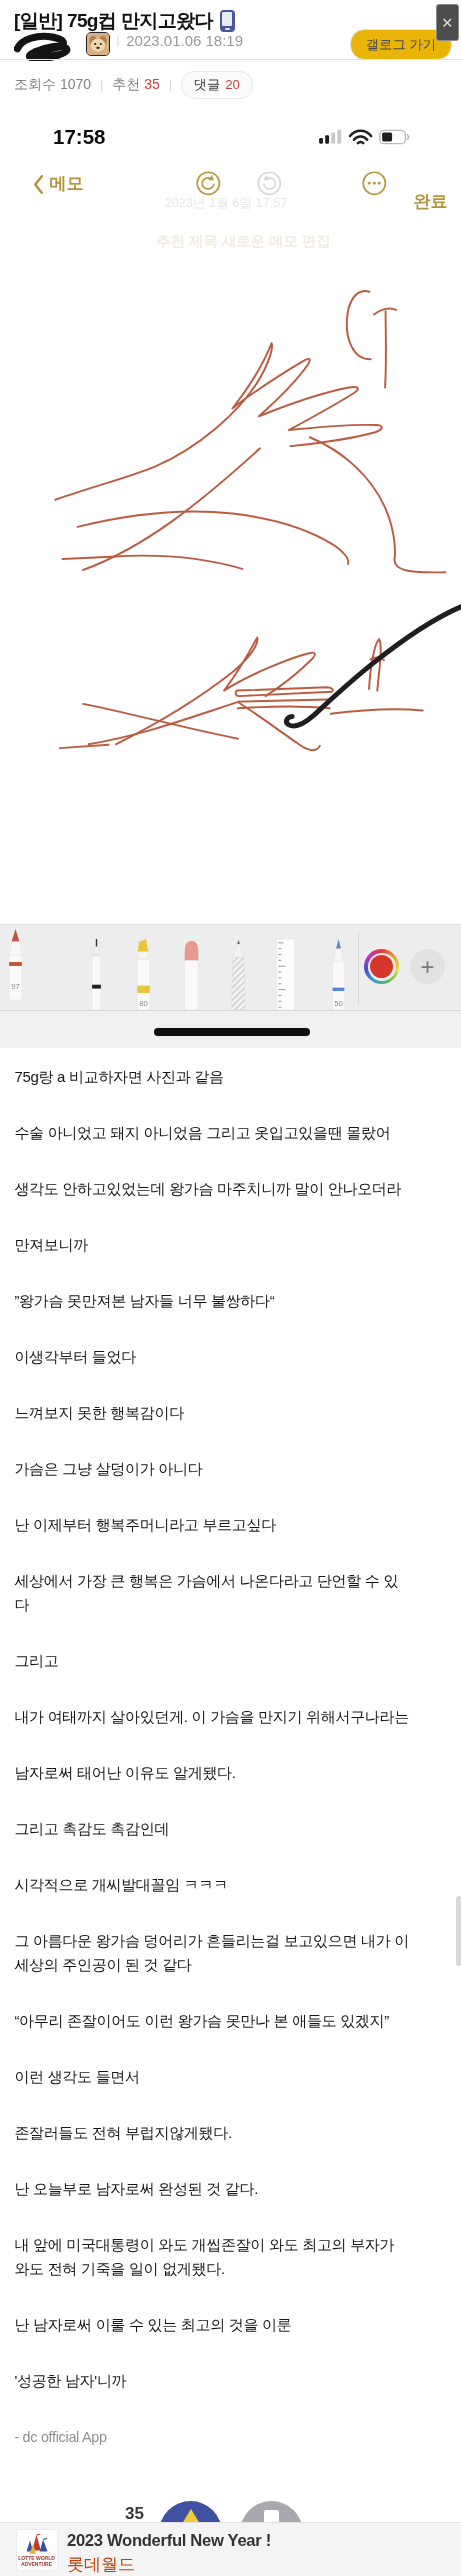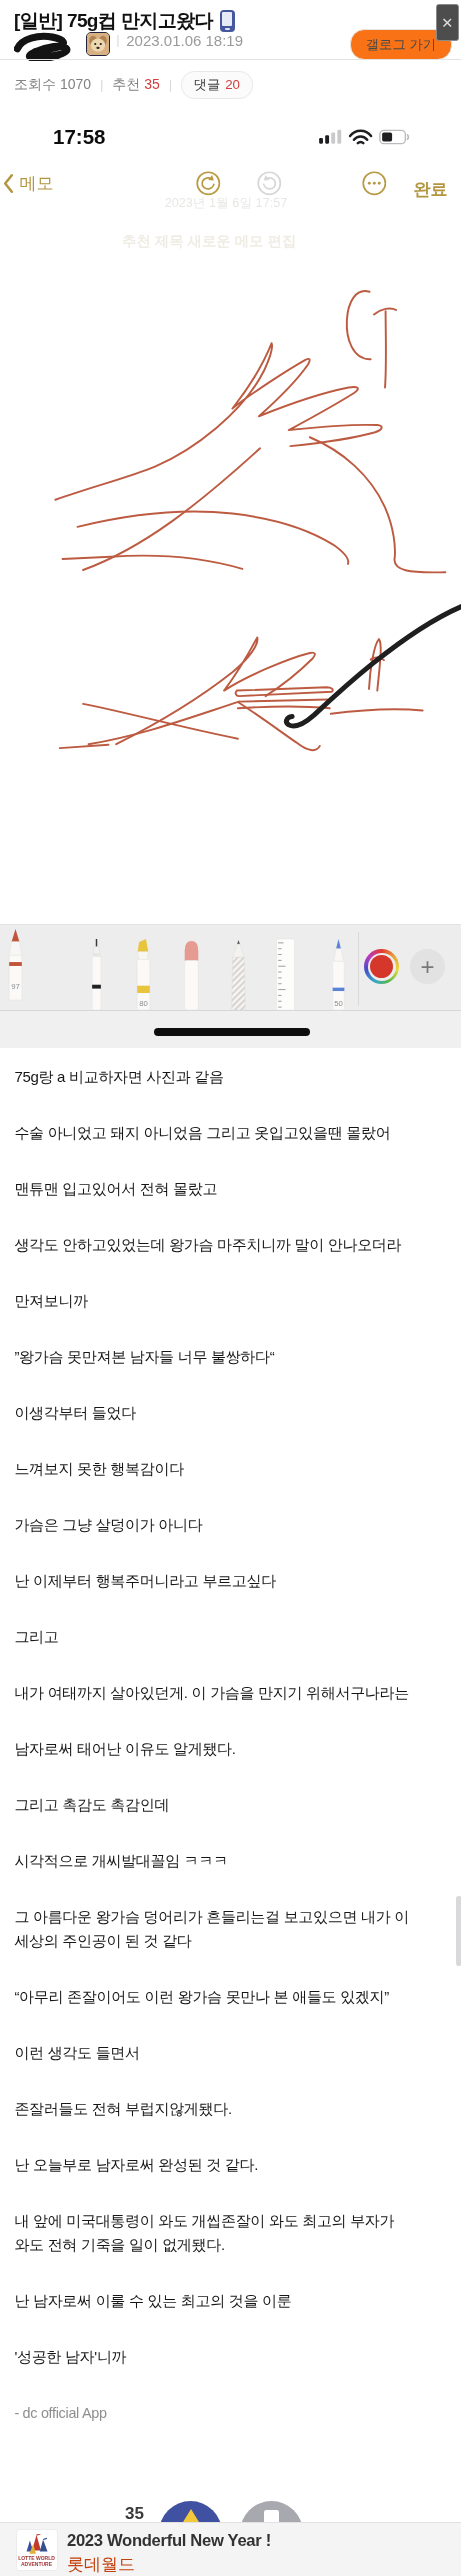--- a/index.html
+++ b/index.html
@@ -10,39 +10,39 @@
   .post-title{position:absolute;left:14px;top:7.7px;font-size:19px;font-weight:700;color:#111;
               letter-spacing:-0.6px;display:flex;align-items:center;gap:6.6px;}
   .phone-icon{display:inline-block;width:15px;height:22px;background:#47579e;border-radius:3.9px;position:relative;}
   .phone-icon::before{content:"";position:absolute;left:2.2px;right:2.2px;top:2.8px;bottom:5.5px;background:#e7ebf7;border-radius:1.1px;}
   .phone-icon::after{content:"";position:absolute;left:5px;right:5px;bottom:2.2px;height:1.7px;background:#dfe4f4;border-radius:1.1px;}
   .author-row{position:absolute;left:14px;top:32px;height:26.6px;display:flex;align-items:flex-start;gap:6.6px;}
   .scribble{width:65px;height:29px;}
   .avatar{width:22px;height:22px;border-radius:5px;border:1.1px solid #23233b;overflow:hidden;background:#cfa873;flex:0 0 auto;}
   .meta-sep{color:#d9d9d9;font-size:13.3px;}
   .post-date{color:#9a9a9a;font-size:15px;letter-spacing:0;}
-  .gallog-btn{position:absolute;right:10px;top:29px;background:#f97316;border:1.1px solid #e6e6e6;border-radius:14.4px;
+  .gallog-btn{position:absolute;right:10px;top:29px;background:#eab308;border:1.1px solid #e6e6e6;border-radius:14.4px;
               padding:5.5px 15px;font-size:13.3px;color:#4a4a4a;}
   .hdiv{position:absolute;left:0;top:59px;width:462px;height:0.6px;background:#e3e3e3;}
 
   .stats-row{position:absolute;left:14px;top:71px;display:flex;align-items:center;gap:8.9px;font-size:14px;color:#828282;text-align:right;}
   .stat-num-red{color:#d23c3c;}
   .comments-pill{display:flex;gap:5px;border:1.1px solid #e8e8e8;background:#fbfbfb;border-radius:13.3px;
                  padding:3.9px 11.6px;color:#3c3c3c;font-size:13.3px;align-items:center;}
 
   
   .memo{position:absolute;left:0;top:105px;width:462px;height:943px;background:#fff;}
   .status-time{position:absolute;left:53px;top:20px;font-size:20.5px;font-weight:700;color:#0d0d0d;}
   .status-icons{position:absolute;left:318px;top:22px;}
   .memo-nav{position:absolute;left:0;top:65px;width:462px;height:31px;}
-  .nav-back{position:absolute;left:3px;top:2.2px;display:flex;align-items:center;gap:5.5px;
-            color:#b3953f;font-size:17px;}
+  .nav-back{position:absolute;left:33px;top:2.2px;display:flex;align-items:flex-end;gap:5.5px;
+            color:#b3953f;font-size:17px;font-weight:bold;}
   .nav-circle{position:absolute;top:0;width:26.6px;height:26.6px;}
-  .nav-done{position:absolute;right:14.4px;top:8px;color:#b3953f;font-size:17px;font-weight:700;}
-  .ghost1{position:absolute;left:122px;top:62px;width:243px;font-size:14.4px;
+  .nav-done{position:absolute;right:14.4px;top:20px;color:#b3953f;font-size:17px;font-weight:700;}
+  .ghost1{position:absolute;left:122px;top:62px;width:243px;text-align:center;font-size:14.4px;
           color:rgba(168,152,104,0.18);font-weight:700;}
   .ghost-date{position:absolute;left:0;top:90px;width:452px;text-align:center;font-size:12.7px;
               color:rgba(160,158,150,0.26);}
   .canvas-svg{position:absolute;left:0;top:111px;}
 
   
   .tools-bar{position:absolute;left:0;top:819px;width:462px;height:87px;background:#ededee;
              border-top:0.6px solid #e2e2e2;border-bottom:0.6px solid #d6d6d6;box-sizing:border-box;}
   .tool{position:absolute;top:13.3px;width:31px;height:73px;}
   .tool.selected{top:3.3px;}
@@ -284,28 +284,28 @@
     </div>
 
     <div class="home-area">
       <div class="home-bar"></div>
     </div>
   </div>
 
   <div class="body-text">
     <p>75g랑 a 비교하자면 사진과 같음</p>
     <p>수술 아니었고 돼지 아니었음 그리고 옷입고있을땐 몰랐어</p>
-    <p>맨튜맨 입고있어서 전혀 몰랐고</p>
     <p>생각도 안하고있었는데 왕가슴 마주치니까 말이 안나오더라</p>
     <p>만져보니까</p>
     <p>”왕가슴 못만져본 남자들 너무 불쌍하다“</p>
     <p>이생각부터 들었다</p>
     <p>느껴보지 못한 행복감이다</p>
     <p>가슴은 그냥 살덩이가 아니다</p>
     <p>난 이제부터 행복주머니라고 부르고싶다</p>
+    <p>세상에서 가장 큰 행복은 가슴에서 나온다라고 단언할 수 있다</p>
     <p>그리고</p>
     <p>내가 여태까지 살아있던게. 이 가슴을 만지기 위해서구나라는</p>
     <p>남자로써 태어난 이유도 알게됐다.</p>
     <p>그리고 촉감도 촉감인데</p>
     <p>시각적으로 개씨발대꼴임 ㅋㅋㅋ</p>
     <p>그 아름다운 왕가슴 덩어리가 흔들리는걸 보고있으면 내가 이세상의 주인공이 된 것 같다</p>
     <p>“아무리 존잘이어도 이런 왕가슴 못만나 본 애들도 있겠지”</p>
     <p>이런 생각도 들면서</p>
     <p>존잘러들도 전혀 부럽지않게됐다.</p>
     <p>난 오늘부로 남자로써 완성된 것 같다.</p>

